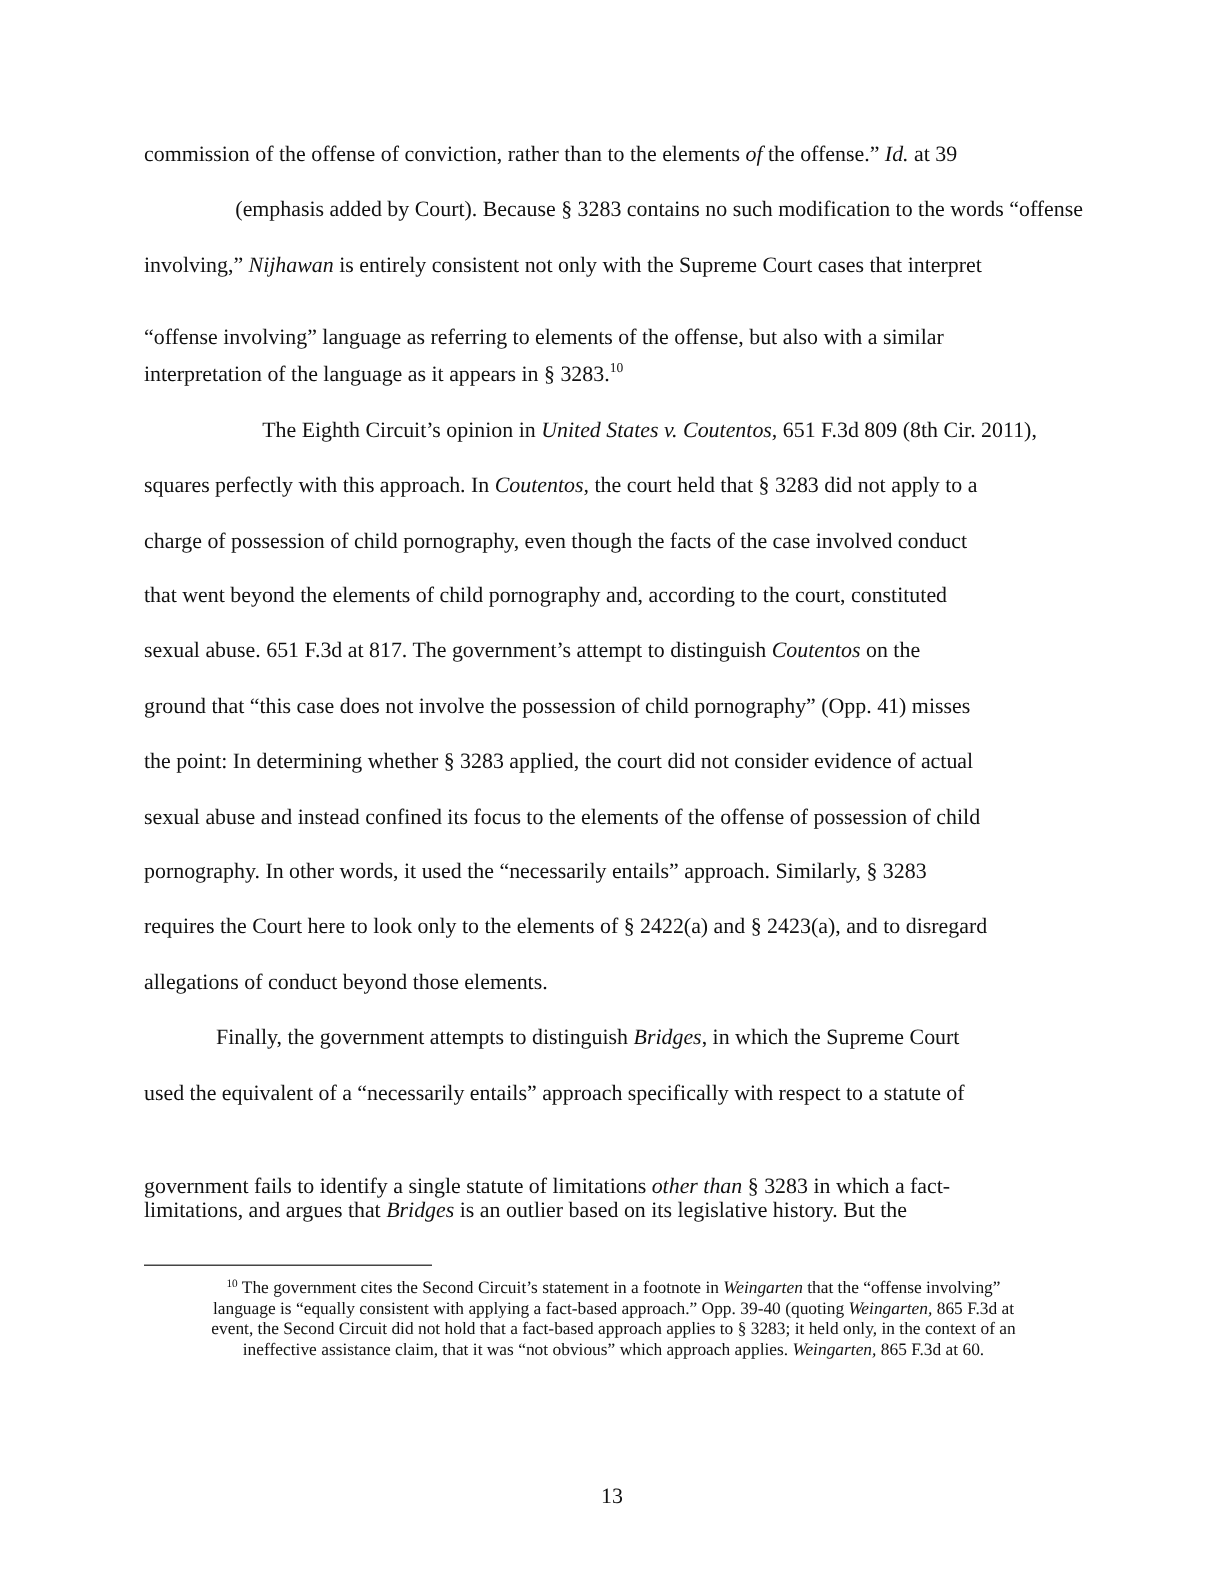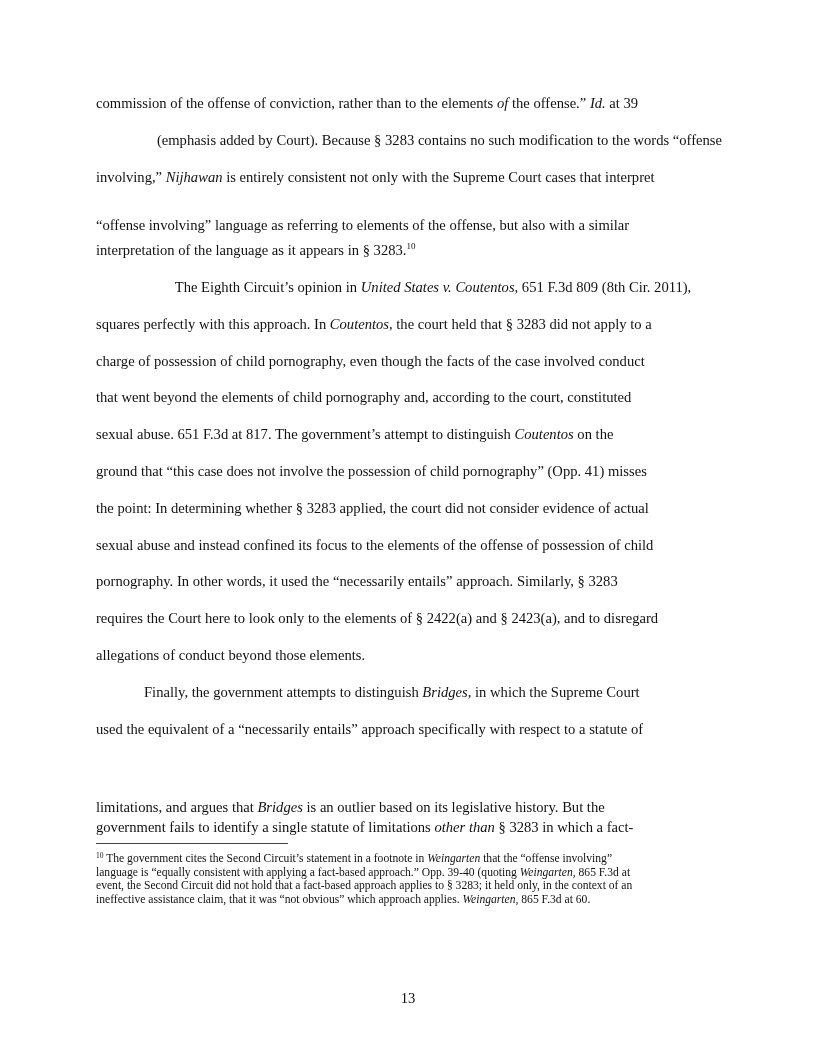--- a/index.html
+++ b/index.html
@@ -5,21 +5,21 @@
   html, body { margin: 0; padding: 0; background: #ffffff; }
   body { width: 816px; height: 1056px; position: relative; overflow: hidden;
          font-family: "Liberation Serif", "DejaVu Serif", serif; color: #111; }
   .line { position: absolute; left: 96px; width: 626px; font-size: 14.6px; line-height: 18px;
           white-space: nowrap; }
   .indent { padding-left: 48px; box-sizing: border-box; }
   i { font-style: italic; }
   sup { font-size: 9px; vertical-align: 6px; line-height: 0; }
   .rule { position: absolute; left: 96px; top: 843px; width: 192px; border-top: 1px solid #444; }
   .fn { position: absolute; left: 96px; top: 852px; width: 626px; font-size: 11.6px; line-height: 13.6px; }
-  .fn .fline { white-space: nowrap; display: block; }
+  .fn .fline { white-space: nowrap; display: block; text-align: center; }
   .fn sup { font-size: 7.5px; vertical-align: 4px; }
   .pagenum { position: absolute; top: 990px; left: 0; width: 816px; text-align: center; font-size: 14.6px; }
 </style>
 </head>
 <body>
 
 <div id="body-text">
     <div class="line" style="top: 94px;"><span>commission of the offense of conviction, rather than to the elements </span><i>of</i><span> the offense.”  </span><i>Id.</i><span> at 39</span></div>
     <div class="line" style="top: 130.8px; text-align: right;"><span>(emphasis added by Court).  Because § 3283 contains no such modification to the words “offense</span></div>
     <div class="line" style="top: 167.6px;"><span>involving,” </span><i>Nijhawan</i><span> is entirely consistent not only with the Supreme Court cases that interpret</span></div>
@@ -32,21 +32,21 @@
     <div class="line" style="top: 425.2px;"><span>sexual abuse.  651 F.3d at 817.  The government’s attempt to distinguish </span><i>Coutentos</i><span> on the</span></div>
     <div class="line" style="top: 462px;"><span>ground that “this case does not involve the possession of child pornography” (Opp. 41) misses</span></div>
     <div class="line" style="top: 498.8px;"><span>the point:  In determining whether § 3283 applied, the court did not consider evidence of actual</span></div>
     <div class="line" style="top: 535.6px;"><span>sexual abuse and instead confined its focus to the elements of the offense of possession of child</span></div>
     <div class="line" style="top: 572.4px;"><span>pornography.  In other words, it used the “necessarily entails” approach.  Similarly, § 3283</span></div>
     <div class="line" style="top: 609.2px;"><span>requires the Court here to look only to the elements of § 2422(a)  and § 2423(a), and to disregard</span></div>
     <div class="line" style="top: 646px;"><span>allegations of conduct beyond those elements.</span></div>
     <div class="line indent" style="top: 682.8px;"><span>Finally, the government attempts to distinguish </span><i>Bridges</i><span>, in which the Supreme Court</span></div>
     <div class="line" style="top: 719.6px;"><span>used the equivalent of a “necessarily entails” approach specifically with respect to a statute of</span></div>
     <div class="line" style="top: 798px;"><span>limitations, and argues that </span><i>Bridges</i><span> is an outlier based on its legislative history.  But the</span></div>
-    <div class="line" style="top: 818px;"><span>government fails to identify a single statute of limitations </span><i>other than</i><span> § 3283 in which a fact-</span></div>
+    <div class="line" style="top: 782px;"><span>government fails to identify a single statute of limitations </span><i>other than</i><span> § 3283 in which a fact-</span></div>
   </div>
 <div class="rule"></div>
 <div class="fn" id="footnotes">
     <span class="fline"><sup>10</sup><span> The government cites the Second Circuit’s statement in a footnote in </span><i>Weingarten</i><span> that the “offense involving”</span></span>
     <span class="fline"><span>language is “equally consistent with applying a fact-based approach.”  Opp. 39-40 (quoting </span><i>Weingarten,</i><span> 865 F.3d at</span></span>
     <span class="fline"><span>event, the Second Circuit did not hold that a fact-based approach applies to § 3283; it held only, in the context of an</span></span>
     <span class="fline"><span>ineffective assistance claim, that it was “not obvious” which approach applies.  </span><i>Weingarten,</i><span> 865 F.3d at 60.</span></span>
   </div>
 <div class="pagenum">13</div>
 

